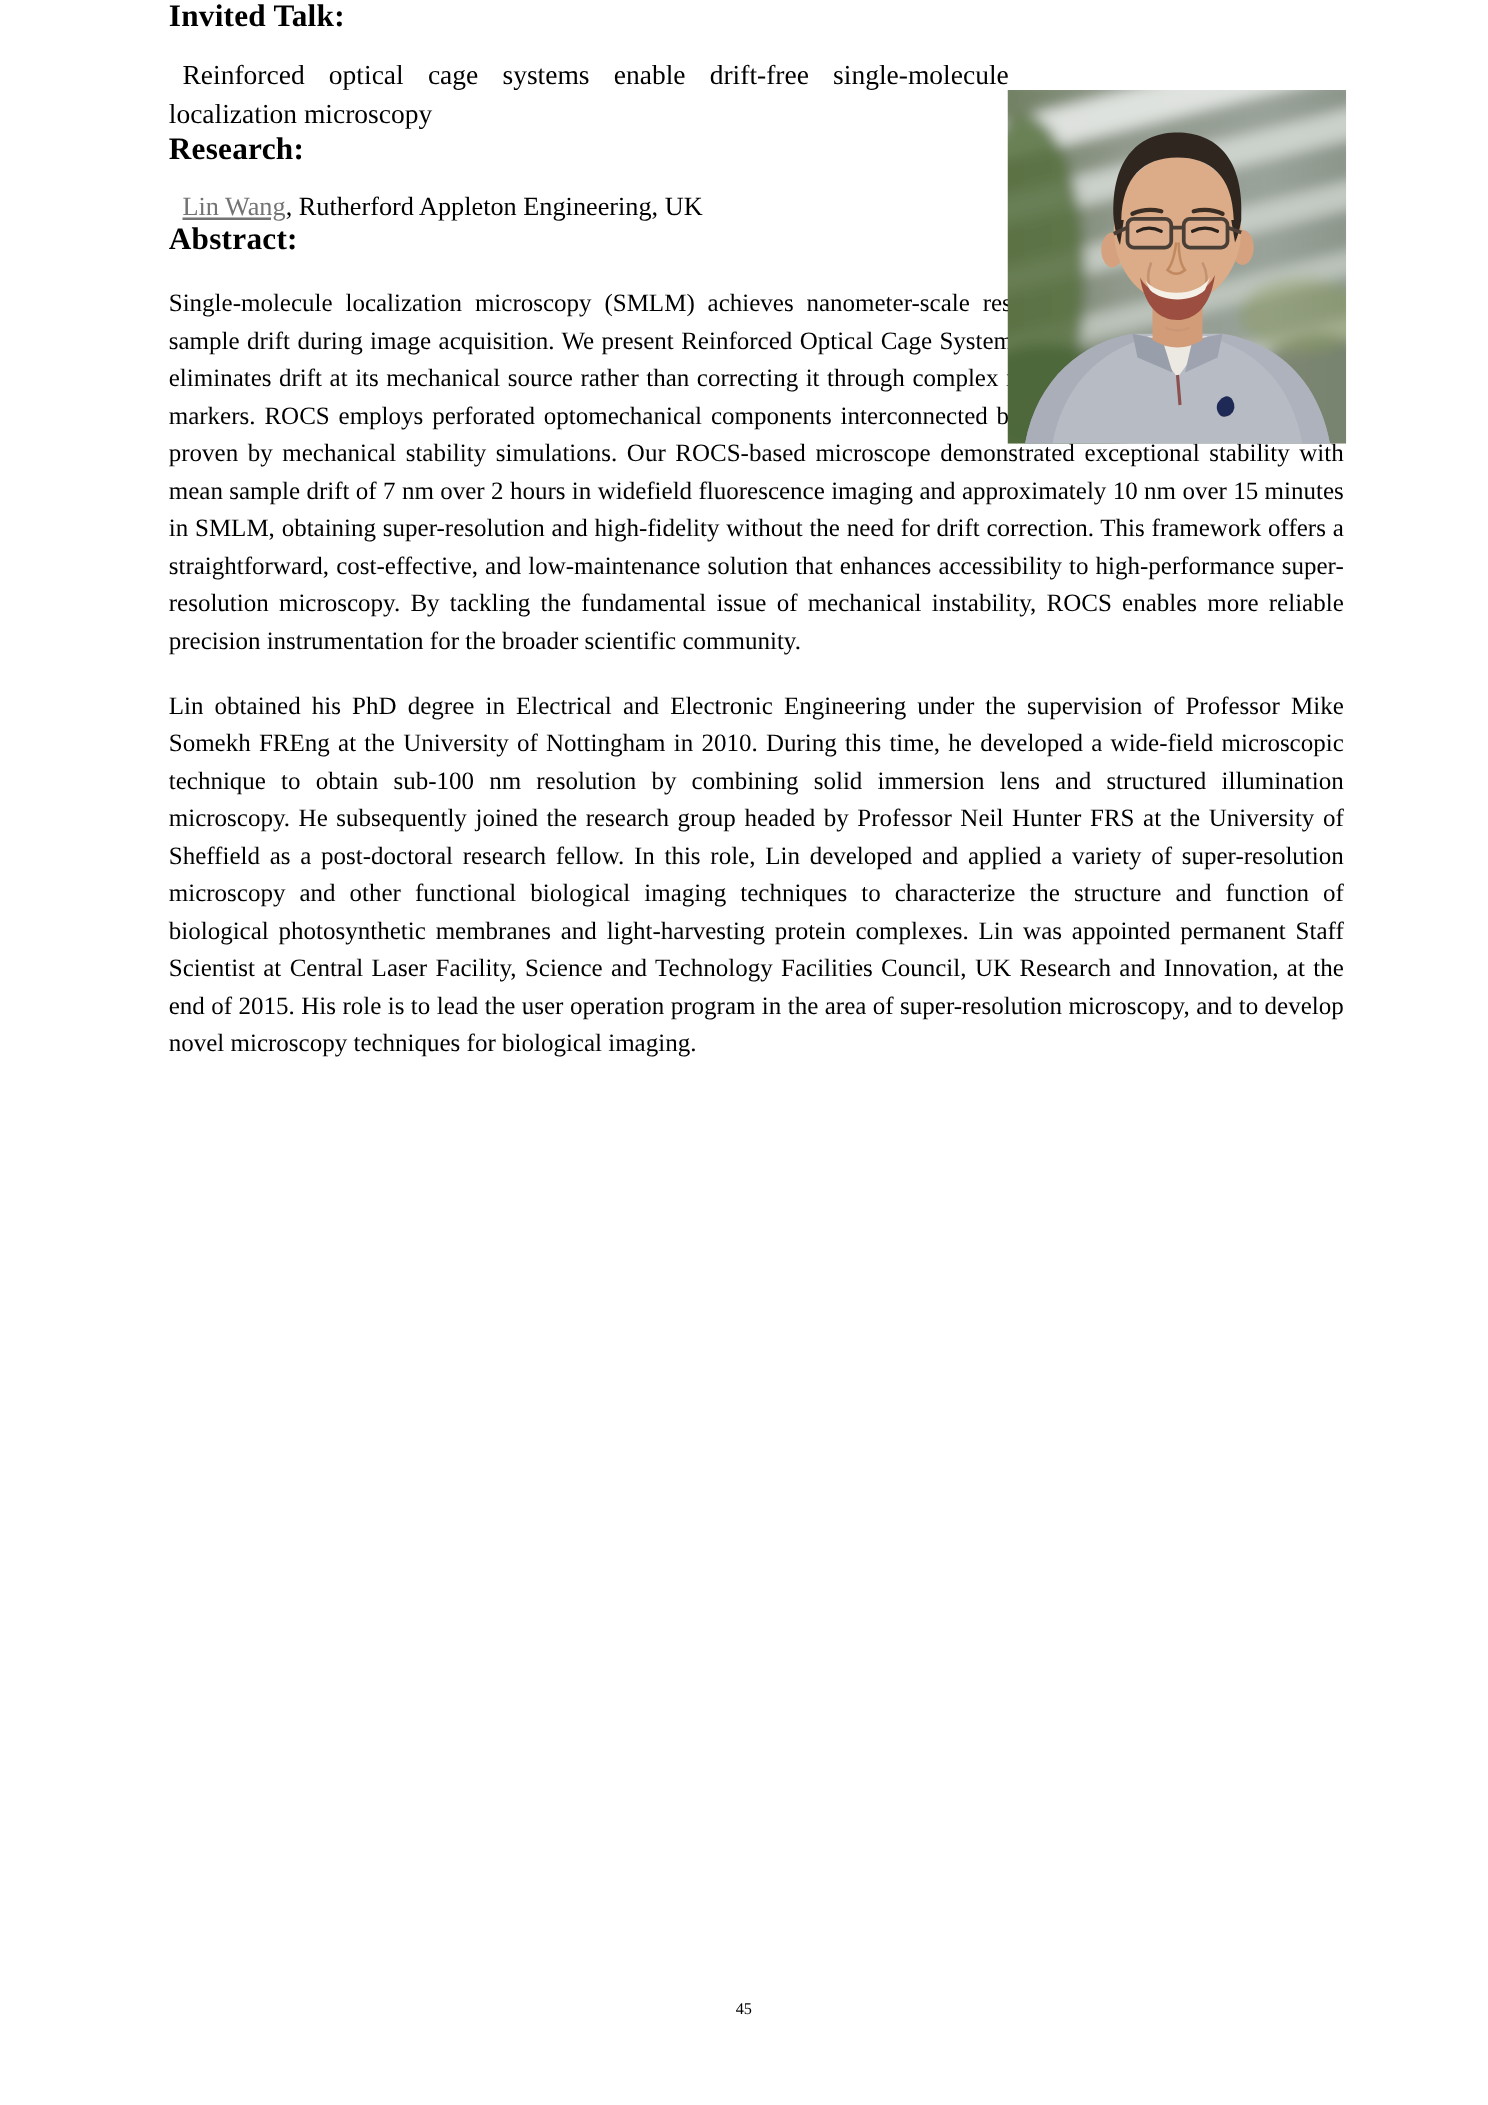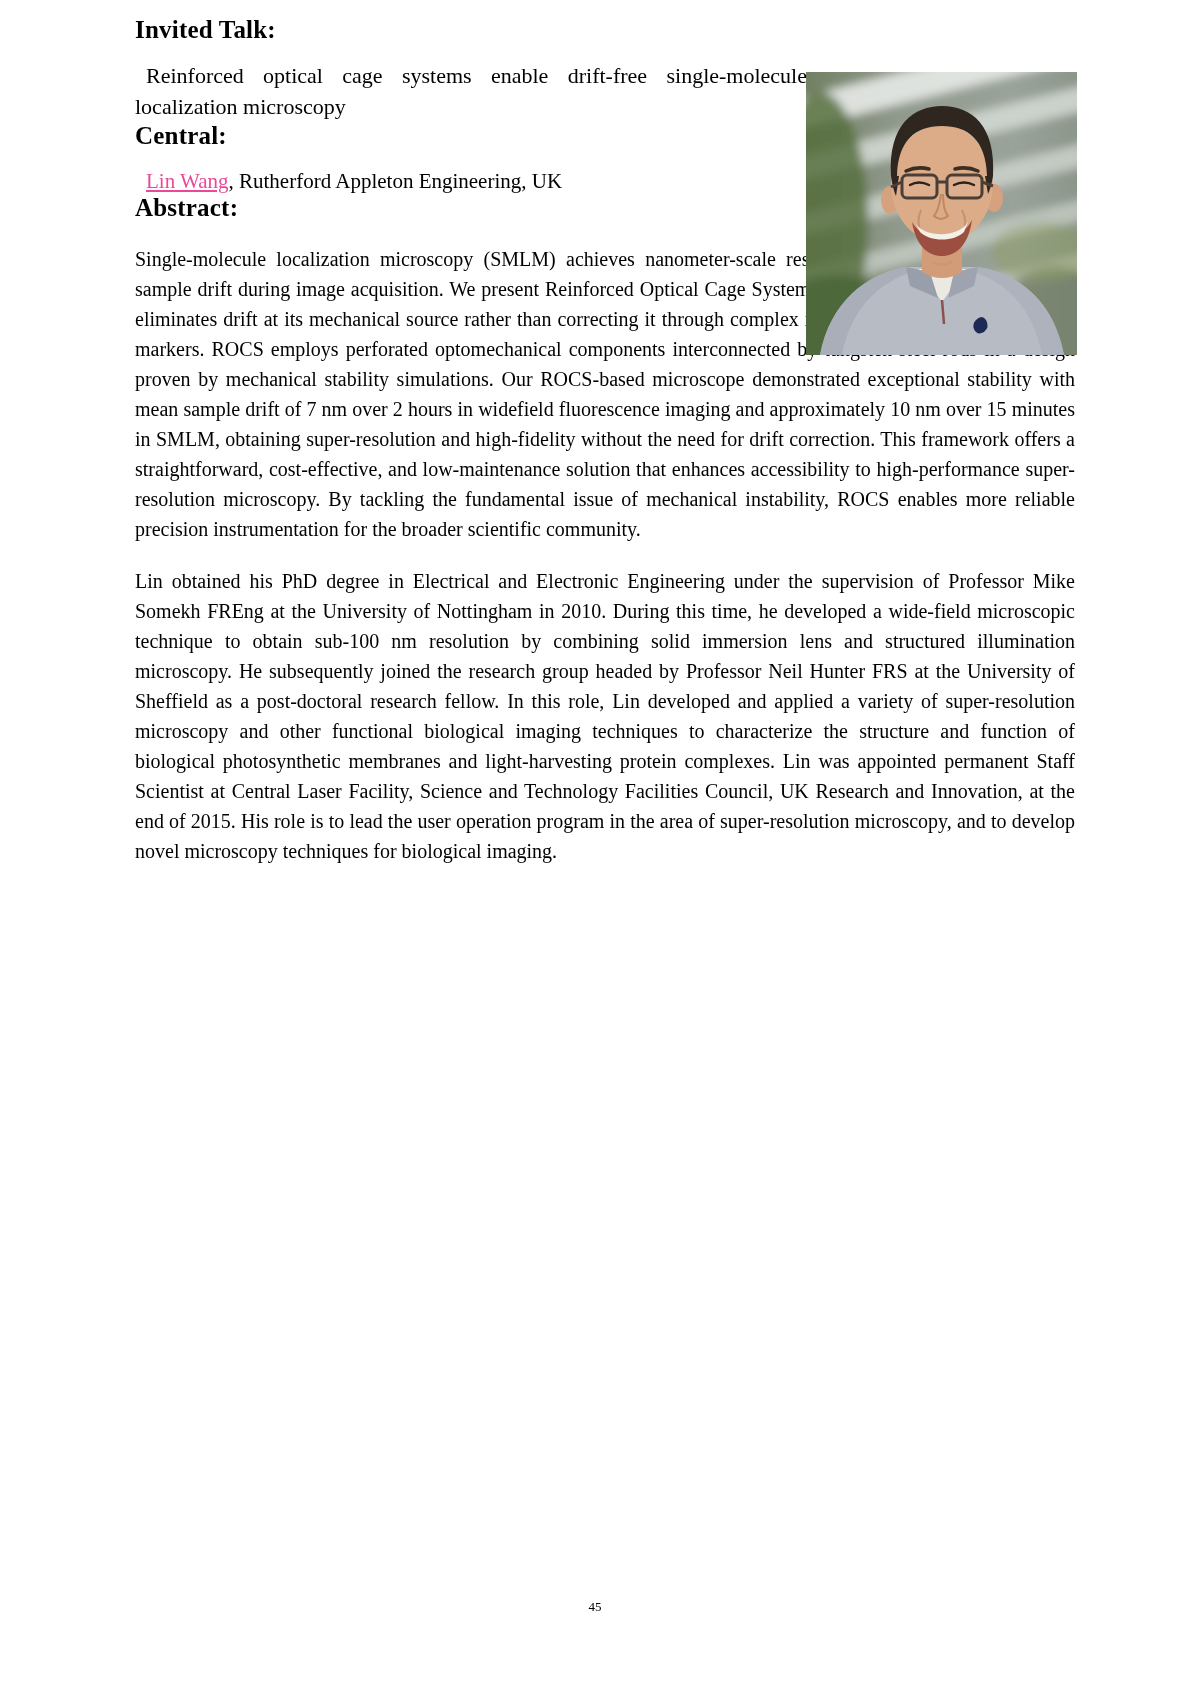--- a/index.html
+++ b/index.html
@@ -9,21 +9,21 @@
     width: 1190px;
     height: 1684px;
     background: #ffffff;
     font-family: "Liberation Serif", "DejaVu Serif", serif;
     color: #000000;
     overflow: hidden;
   }
   .content {
     position: absolute;
     left: 135px;
-    top: 16px;
+    top: 0;
     width: 940px;
   }
   h2.section-heading {
     font-size: 25px;
     line-height: 28px;
     font-weight: bold;
     margin: 0;
     letter-spacing: 0.2px;
   }
   .heading-invited { margin-top: 66px; }
@@ -36,21 +36,21 @@
     text-align: justify;
   }
   .heading-speaker { margin-top: 22px; }
   .speaker-line {
     font-size: 21px;
     line-height: 26px;
     margin: 18px 0 0 0;
     text-indent: 11px;
   }
   .speaker-link {
-    color: #ec4899;
+    color: #737373;
     text-decoration: underline;
     cursor: pointer;
   }
   .heading-abstract { margin-top: 92px; }
   .heading-biography { margin-top: 34px; }
   .body-text {
     font-size: 20px;
     line-height: 30px;
     margin: 22px 0 0 0;
     text-align: justify;
@@ -79,21 +79,21 @@
 <body>
 
 <div class="page">
 
   <div class="content">
 
     <h2 class="section-heading heading-invited">Invited Talk:</h2>
 
     <p class="talk-title">Reinforced optical cage systems enable drift-free single-molecule localization microscopy</p>
 
-    <h2 class="section-heading heading-speaker">Central:</h2>
+    <h2 class="section-heading heading-speaker">Research:</h2>
 
     <p class="speaker-line"><span class="speaker-link">Lin Wang</span><span>, Rutherford Appleton Engineering, UK</span></p>
 
     <h2 class="section-heading heading-abstract">Abstract:</h2>
 
     <p class="body-text">Single-molecule localization microscopy (SMLM) achieves nanometer-scale resolution but is compromised by sample drift during image acquisition. We present Reinforced Optical Cage Systems (ROCS), a novel approach that eliminates drift at its mechanical source rather than correcting it through complex image post-processing or fiducial markers. ROCS employs perforated optomechanical components interconnected by tungsten-steel rods in a design proven by mechanical stability simulations. Our ROCS-based microscope demonstrated exceptional stability with mean sample drift of 7 nm over 2 hours in widefield fluorescence imaging and approximately 10 nm over 15 minutes in SMLM, obtaining super-resolution and high-fidelity without the need for drift correction. This framework offers a straightforward, cost-effective, and low-maintenance solution that enhances accessibility to high-performance super-resolution microscopy. By tackling the fundamental issue of mechanical instability, ROCS enables more reliable precision instrumentation for the broader scientific community.</p>
 
 
     <p class="body-text">Lin obtained his PhD degree in Electrical and Electronic Engineering under the supervision of Professor Mike Somekh FREng at the University of Nottingham in 2010. During this time, he developed a wide-field microscopic technique to obtain sub-100 nm resolution by combining solid immersion lens and structured illumination microscopy. He subsequently joined the research group headed by Professor Neil Hunter FRS at the University of Sheffield as a post-doctoral research fellow. In this role, Lin developed and applied a variety of super-resolution microscopy and other functional biological imaging techniques to characterize the structure and function of biological photosynthetic membranes and light-harvesting protein complexes. Lin was appointed permanent Staff Scientist at Central Laser Facility, Science and Technology Facilities Council, UK Research and Innovation, at the end of 2015. His role is to lead the user operation program in the area of super-resolution microscopy, and to develop novel microscopy techniques for biological imaging.</p>
 

